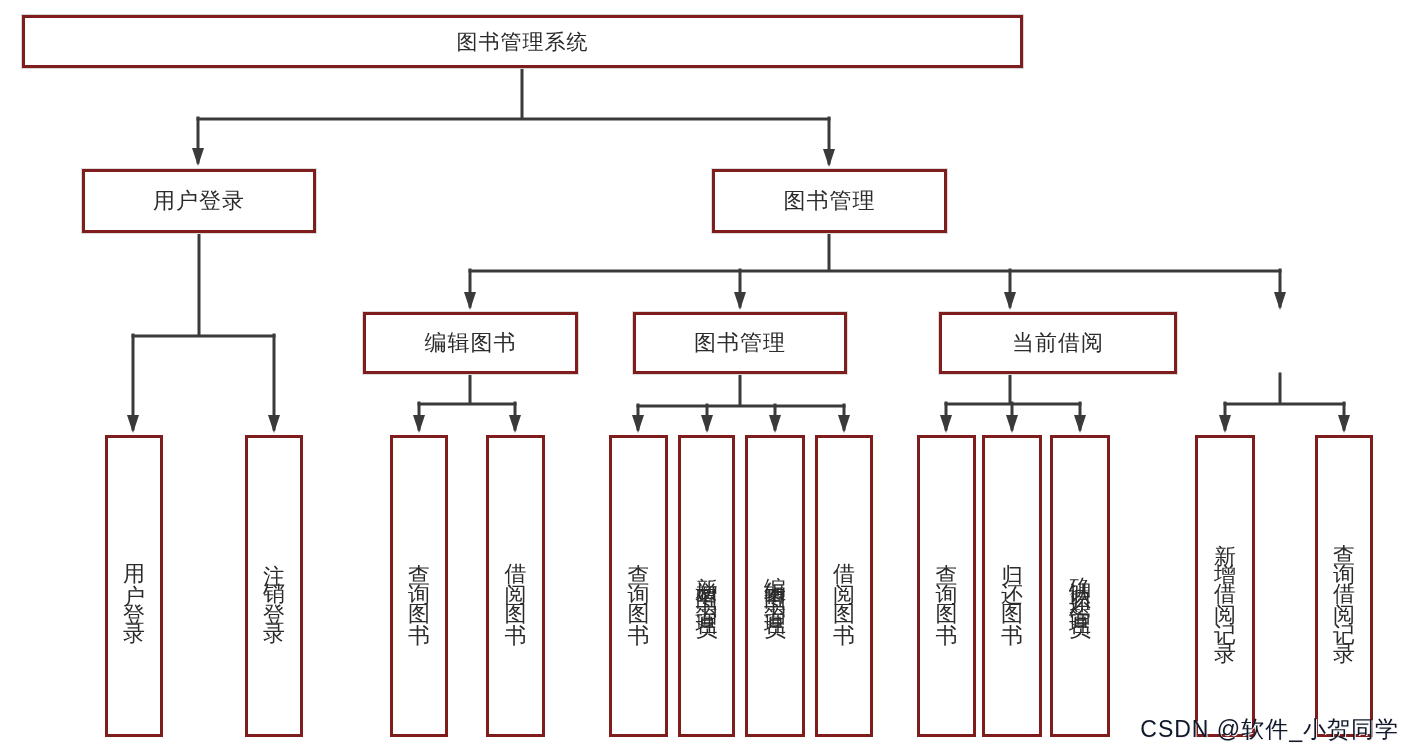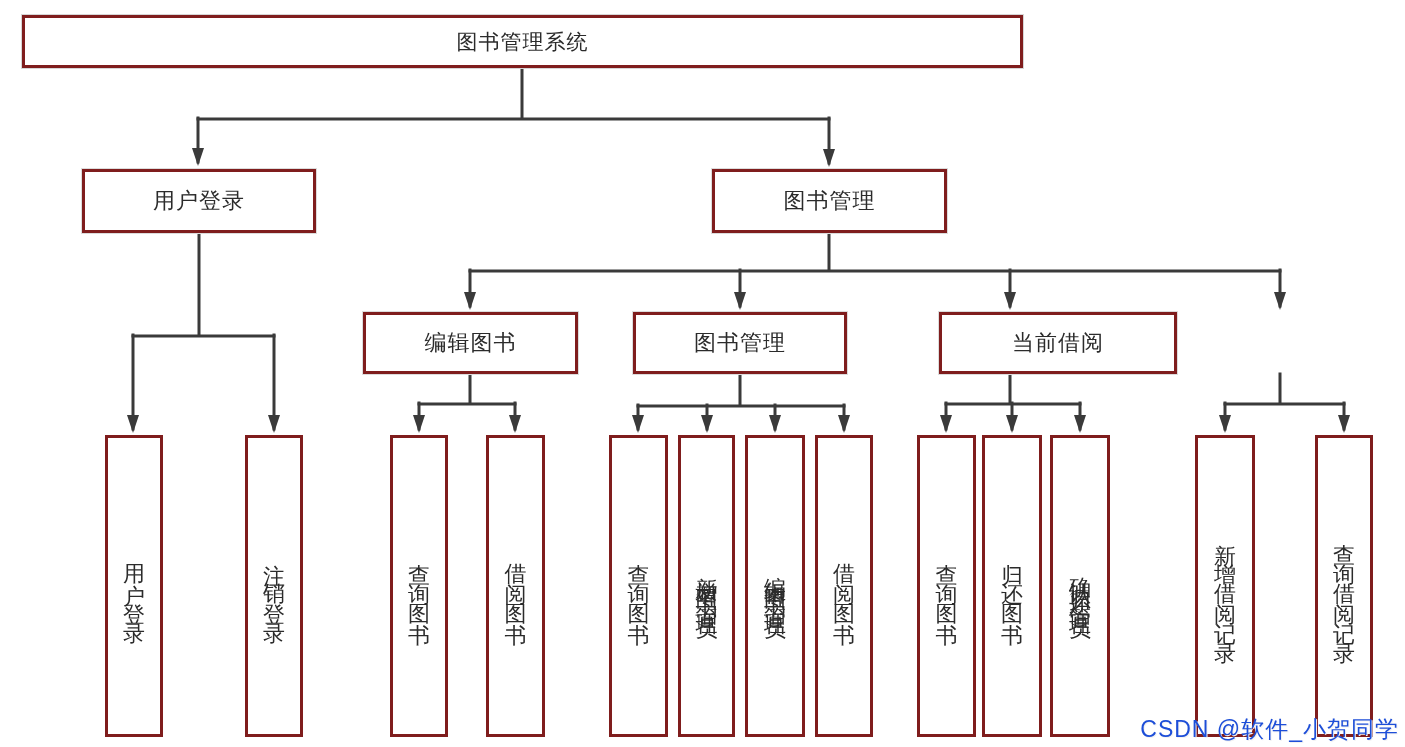--- a/index.html
+++ b/index.html
@@ -30,21 +30,21 @@
     text-orientation:mixed;
     letter-spacing:20px;
     line-height:1;
   }
   .v-box .vtxt.v-long{letter-spacing:6px;}
   .watermark{
     position:absolute;
     right:6px;bottom:2px;
     z-index:5;
     font-size:23px;
-    color:#1d4ed8;
+    color:#0f172a;
     text-shadow:1px 1px 0 #f2f2f2;
     letter-spacing:1px;
     white-space:nowrap;
   }
 </style>
 </head>
 <body>
 
 <div class="canvas">
 

